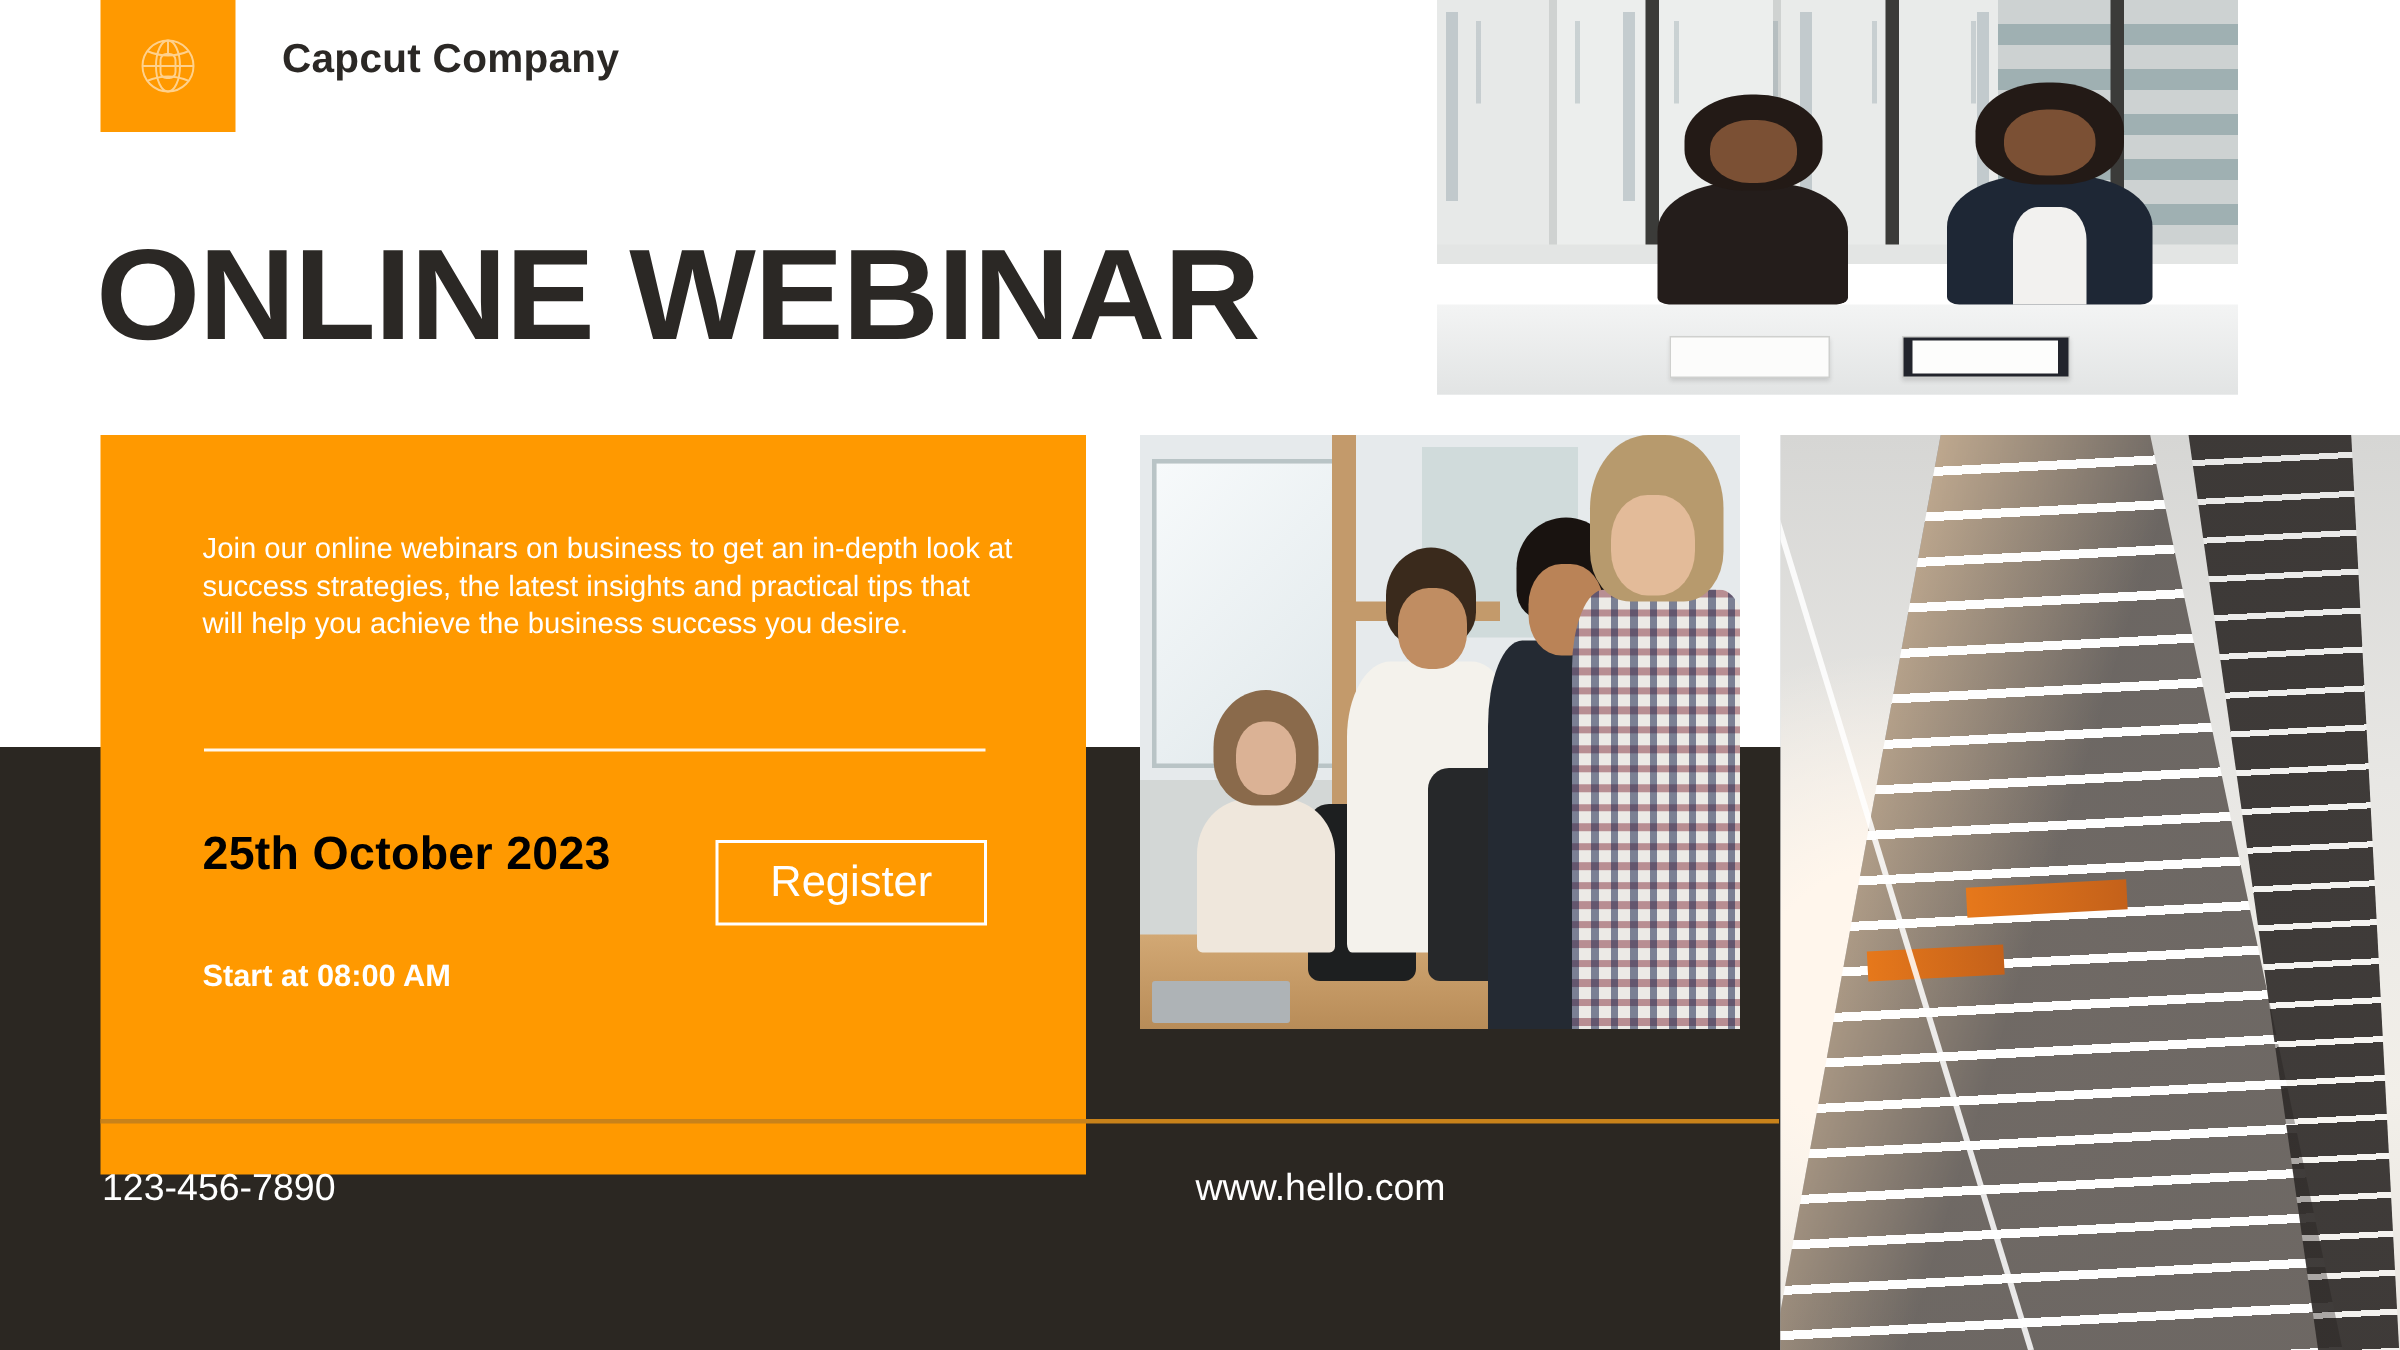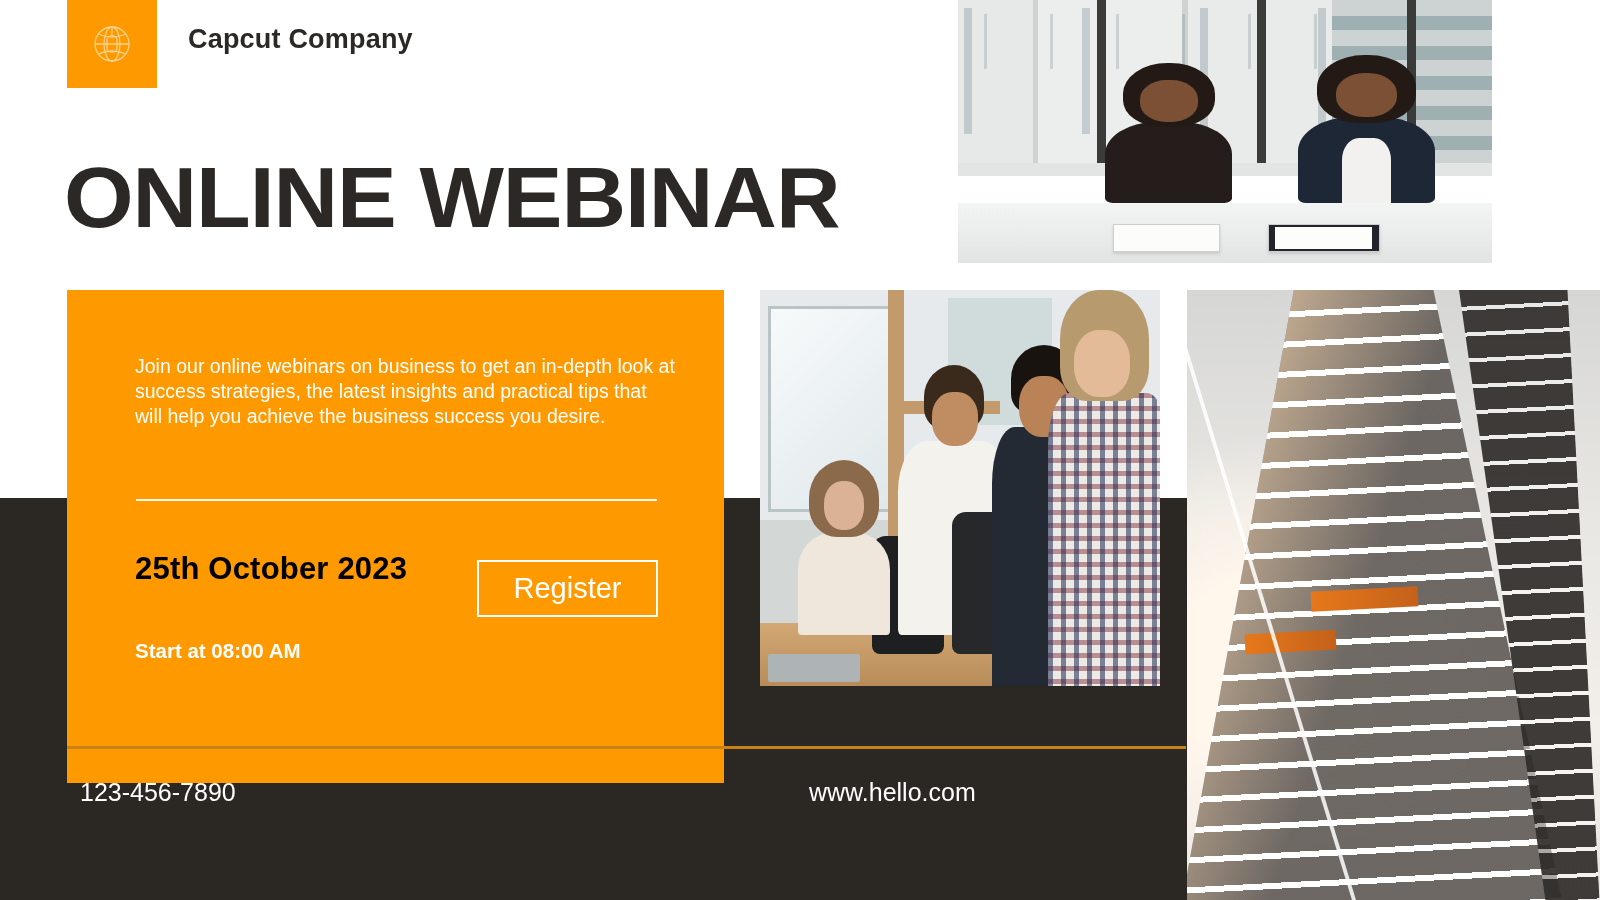--- a/index.html
+++ b/index.html
@@ -64,21 +64,21 @@
     color:#ffffff; font-size:29px; font-family:Liberation Sans, sans-serif;
     display:flex; align-items:center; justify-content:center;
     cursor:pointer;
   }
 
   
   .footer-rule {
     position:absolute; left:67px; top:746px; width:1119px; height:3px;
     background:#c8821a;
   }
-  .footer-row { position:absolute; left:0; top:778px; width:1410px; height:34px;margin-left:12px; }
+  .footer-row { position:absolute; left:0; top:778px; width:1410px; height:34px; }
   .footer-item {
     position:absolute; top:0;
     font-size:25px; color:#ffffff; white-space:nowrap;
   }
   .fi-0 { left:68px; }
   .fi-1 { left:398px; }
   .fi-2 { left:797px; }
 
   
   .photo { position:absolute; overflow:hidden; background:#cfd3d6; }

